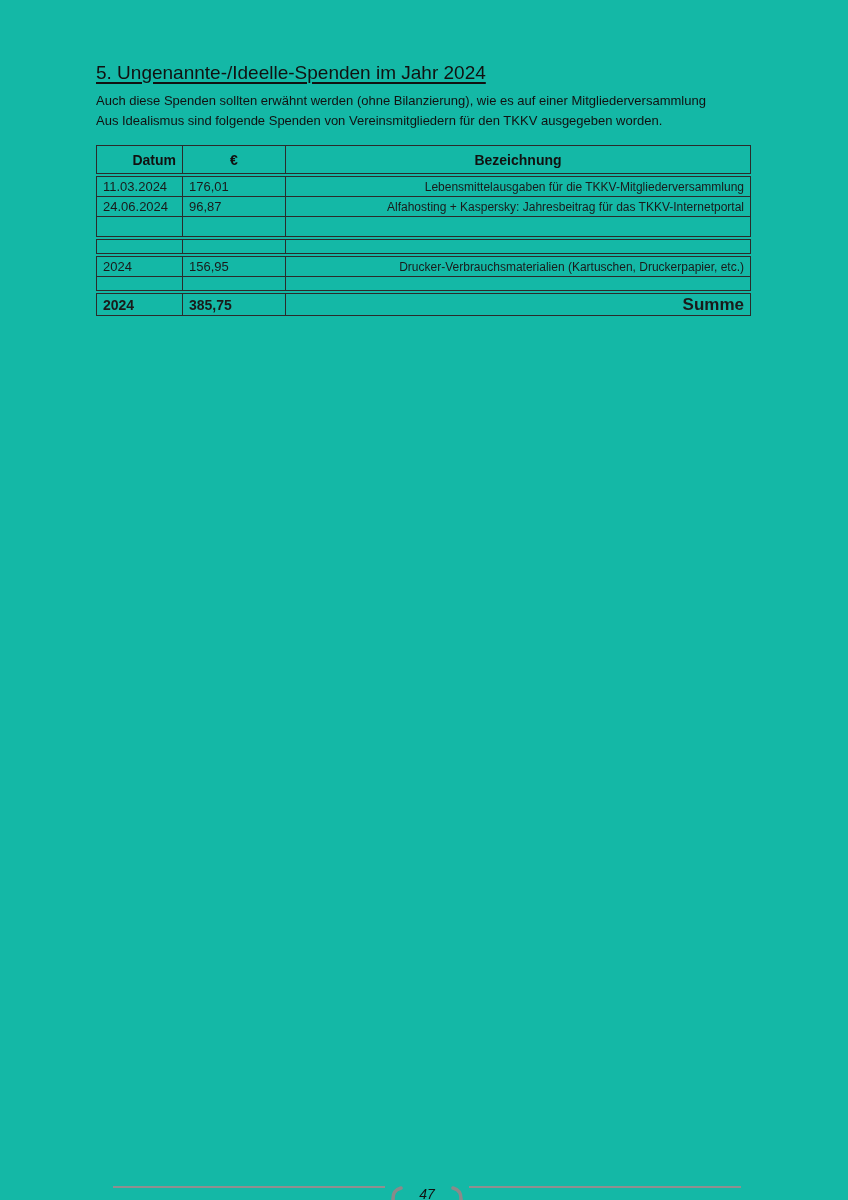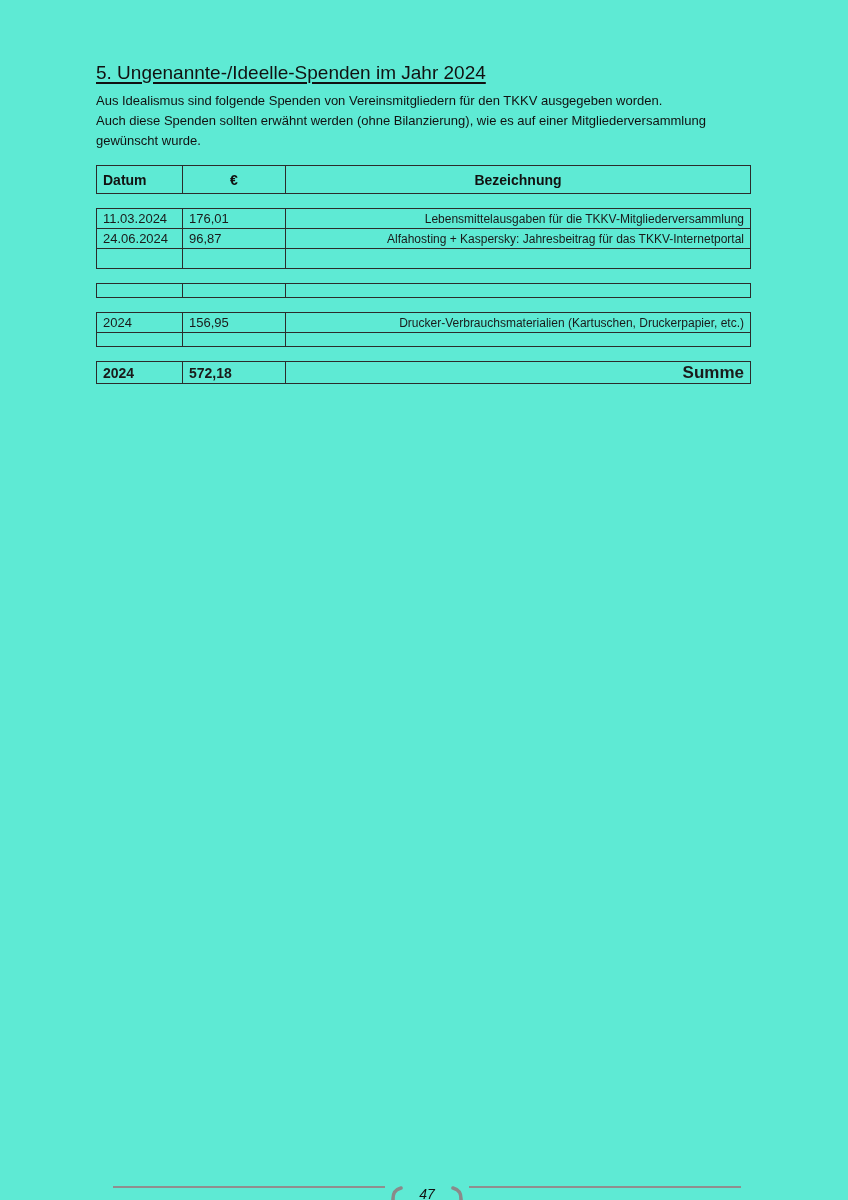--- a/index.html
+++ b/index.html
@@ -1,20 +1,20 @@
 <!DOCTYPE html>
 <html><head>
 <meta charset="utf-8">
 <style>
   html, body { margin: 0; padding: 0; }
   .page {
     position: relative;
     width: 848px;
     height: 1200px;
-    background: #5eead4;
+    background: #14b8a6;
     font-family: "Liberation Sans", sans-serif;
     color: #1a1a1a;
     overflow: hidden;
   }
   .content {
     position: absolute;
     left: 96px;
     top: 62px;
     width: 654px;
   }
@@ -31,38 +31,38 @@
     font-size: 13px;
     line-height: 20px;
     color: #111;
   }
   .tablewrap { margin-top: 14px; }
   table.doc {
     border-collapse: collapse;
     table-layout: fixed;
     width: 654px;
   }
-  table.doc + table.doc { margin-top: 14px; }
+  table.doc + table.doc { margin-top: 2px; }
   table.doc td, table.doc th {
     border: 1px solid #2b2b2b;
     padding: 0 6px;
     overflow: hidden;
     white-space: nowrap;
     vertical-align: middle;
   }
   col.c-datum { width: 86px; }
   col.c-amount { width: 103px; }
   col.c-desc { width: 465px; }
   .hdr th {
     height: 27px;
     font-size: 14px;
     font-weight: 700;
     color: #111;
   }
-  .hdr .h-datum { text-align: left; }
+  .hdr .h-datum { text-align: right; }
   .hdr .h-cur { text-align: center; }
   .hdr .h-desc { text-align: center; }
   td.datum { font-size: 13px; text-align: left; }
   td.amount { font-size: 13px; padding-right: 8px; }
   td.desc { font-size: 12px; text-align: right; }
   tr.row td { height: 19px; }
   tr.row-empty-tall td { height: 19px; }
   tr.row-empty-short td { height: 13px; }
   tr.total td { height: 21px; font-weight: 700; font-size: 14px; }
   tr.total td.desc { font-size: 17px; }
@@ -92,23 +92,22 @@
 </style>
 </head>
 <body>
 
 <div class="page">
   <div class="content">
 
     <h1 class="doc-title">5. Ungenannte-/Ideelle-Spenden im Jahr 2024</h1>
 
     <div>
+      <div class="intro-line">Auch diese Spenden sollten erwähnt werden (ohne Bilanzierung), wie es auf einer Mitgliederversammlung</div>
       <div class="intro-line">Aus Idealismus sind folgende Spenden von Vereinsmitgliedern für den TKKV ausgegeben worden.</div>
-      <div class="intro-line">Auch diese Spenden sollten erwähnt werden (ohne Bilanzierung), wie es auf einer Mitgliederversammlung</div>
-      <div class="intro-line">gewünscht wurde.</div>
     </div>
 
     <div class="tablewrap">
 
       <table class="doc">
         <colgroup>
             <col class="c-datum">
             <col class="c-amount">
             <col class="c-desc">
           </colgroup>
@@ -183,21 +182,21 @@
 
       <table class="doc">
         <colgroup>
             <col class="c-datum">
             <col class="c-amount">
             <col class="c-desc">
           </colgroup>
         <tbody>
             <tr class="total">
           <td class="datum">2024</td>
-          <td class="amount">572,18</td>
+          <td class="amount">385,75</td>
           <td class="desc">Summe</td>
         </tr>
       </tbody>
         </table>
 
     </div>
   </div>
 
   <div class="footer">
     <div class="rule"></div>

